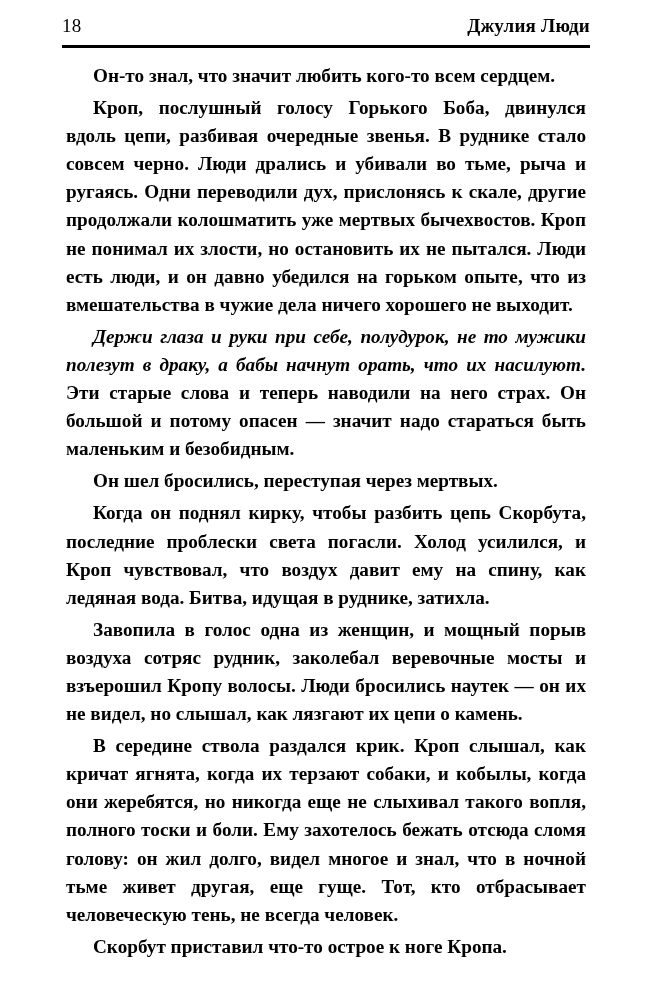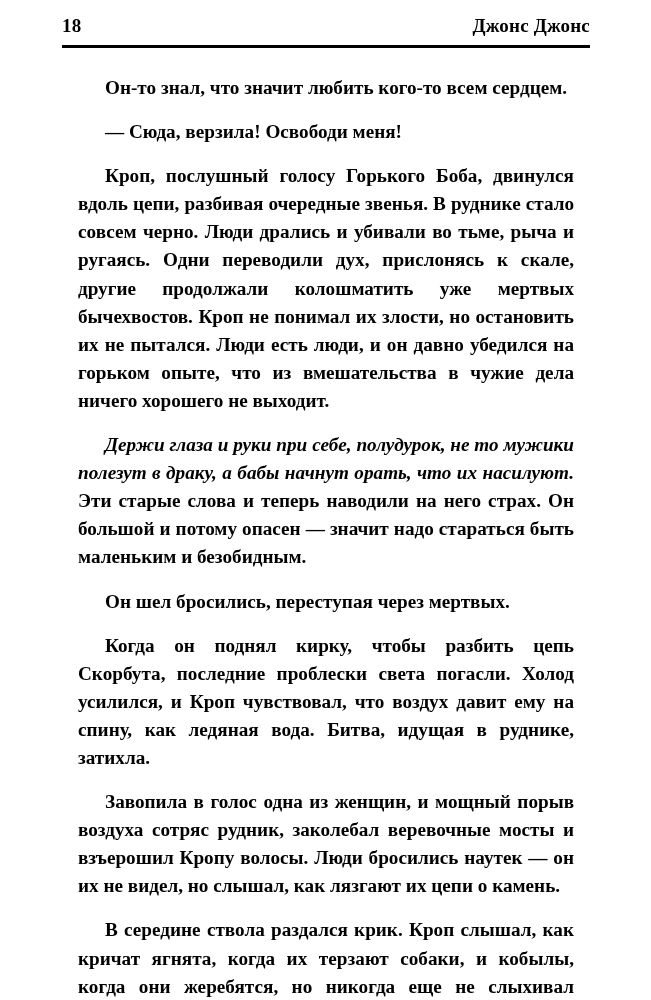--- a/index.html
+++ b/index.html
@@ -28,21 +28,21 @@
     right: 61px;
     top: 16px;
     height: 30px;
     display: flex;
     align-items: flex-start;
     justify-content: space-between;
   }
 
   .folio {
     font-size: 19px;
-    font-weight: 700;
+    font-weight: 400;
     line-height: 1;
     letter-spacing: 0.3px;
     text-align: right;
   }
 
   .head-title {
     font-size: 19px;
     font-weight: 700;
     line-height: 1;
     letter-spacing: 0.2px;
@@ -64,47 +64,46 @@
     top: 58px;
     width: 528px;
     font-size: 19.2px;
     line-height: 28.1px;
     text-align: justify;
     text-justify: inter-word;
     font-weight: 700;
   }
 
   .textblock p {
-    margin: 16px;
+    margin: 4px;
     text-indent: 27px;
     text-align: justify;
     
   }
 
   .it {
     font-style: italic;
   }
 </style>
 </head>
 <body>
 
 <div class="page">
 
   <div class="running-head">
     <div class="folio">18</div>
-    <div class="head-title">Джонс Джонс</div>
+    <div class="head-title">Джулия Люди</div>
   </div>
 
   <div class="head-rule"></div>
 
   <div class="textblock">
 
     <p>Он-то знал, что значит любить кого-то всем сердцем.</p>
 
-    <p>— Сюда, верзила! Освободи меня!</p>
 
     <p>Кроп, послушный голосу Горького Боба, двинулся вдоль цепи, разбивая очередные звенья. В руднике стало совсем черно. Люди дрались и убивали во тьме, рыча и ругаясь. Одни переводили дух, прислонясь к скале, другие продолжали колошматить уже мертвых бычехвостов. Кроп не понимал их злости, но остановить их не пытался. Люди есть люди, и он давно убедился на горьком опыте, что из вмешательства в чужие дела ничего хорошего не выходит.</p>
 
     <p><span class="it">Держи глаза и руки при себе, полудурок, не то мужики полезут в драку, а бабы начнут орать, что их насилуют.</span><span> Эти старые слова и теперь наводили на него страх. Он большой и потому опасен — значит надо стараться быть маленьким и безобидным.</span></p>
 
     <p>Он шел бросились, переступая через мертвых.</p>
 
     <p>Когда он поднял кирку, чтобы разбить цепь Скорбута, последние проблески света погасли. Холод усилился, и Кроп чувствовал, что воздух давит ему на спину, как ледяная вода. Битва, идущая в руднике, затихла.</p>
 
 

